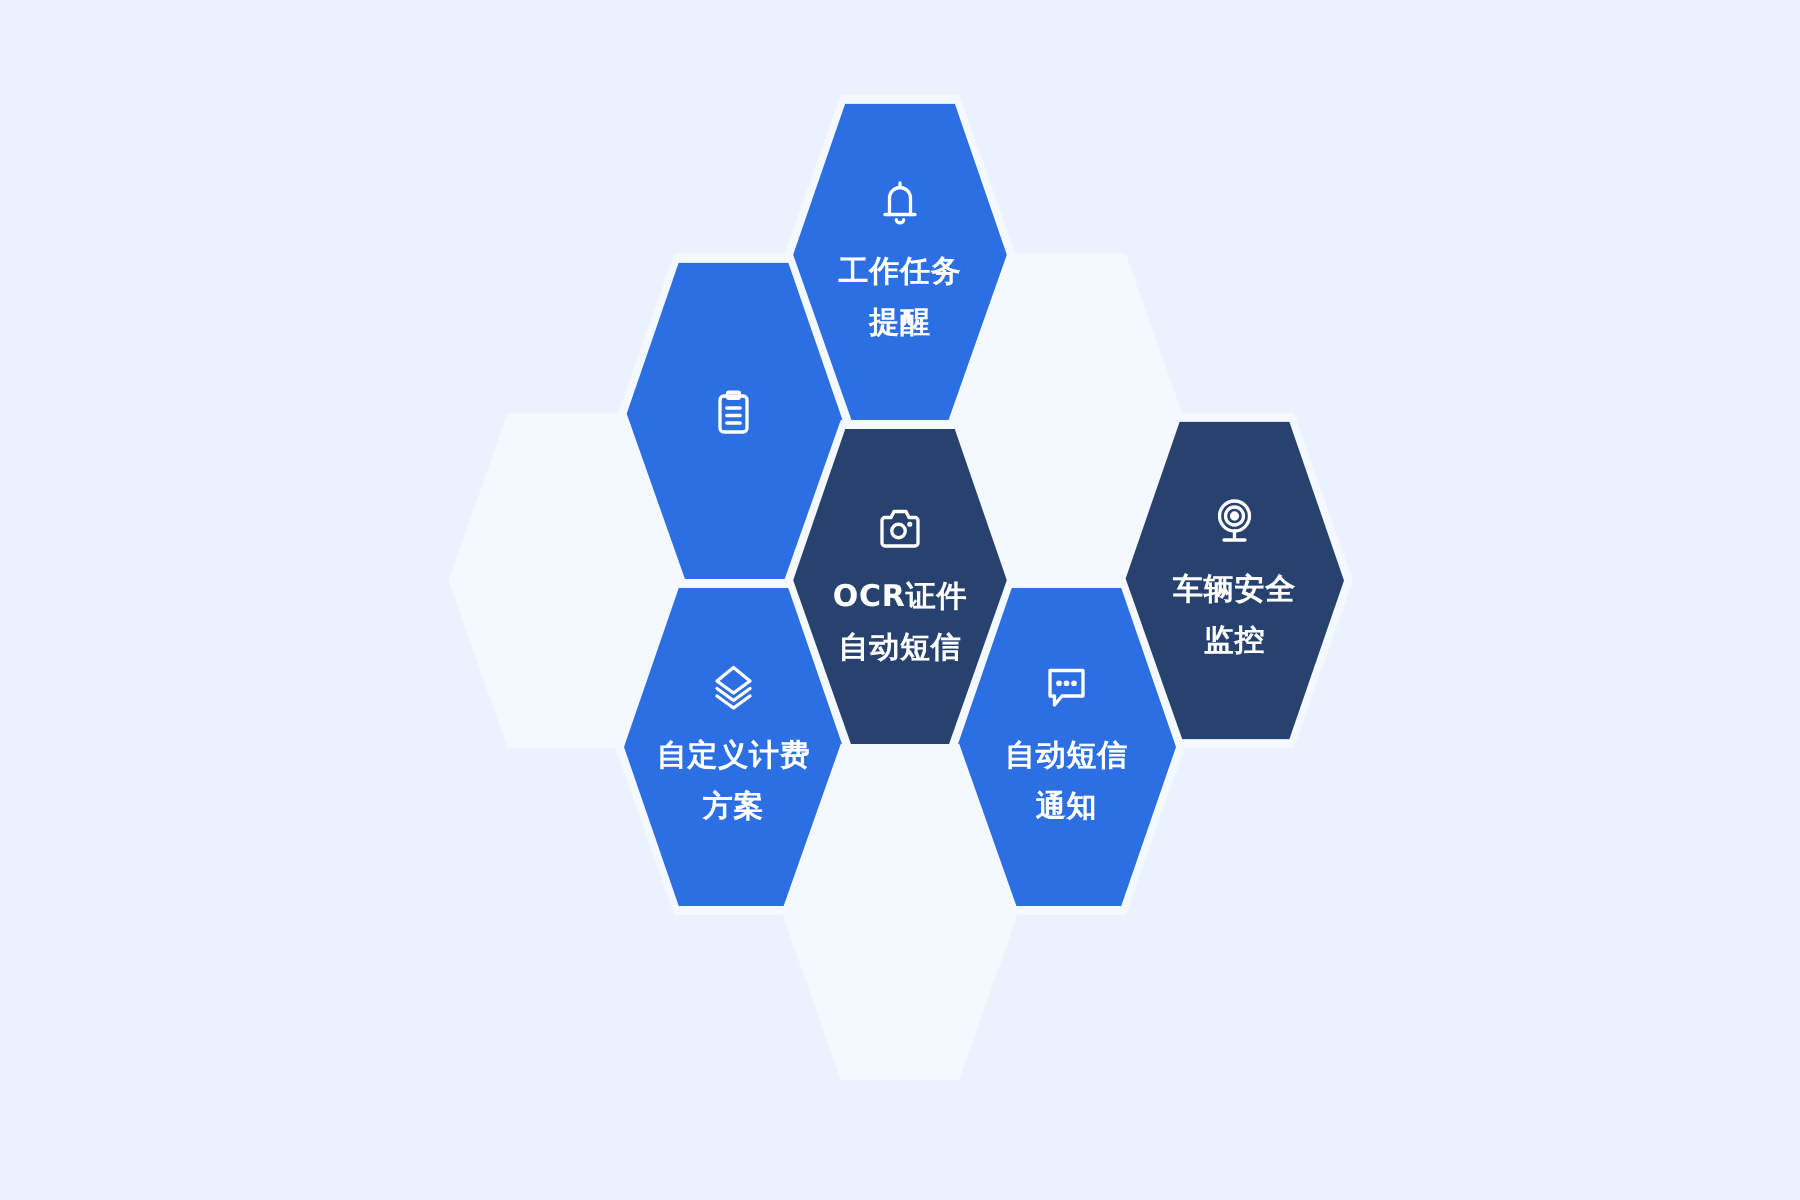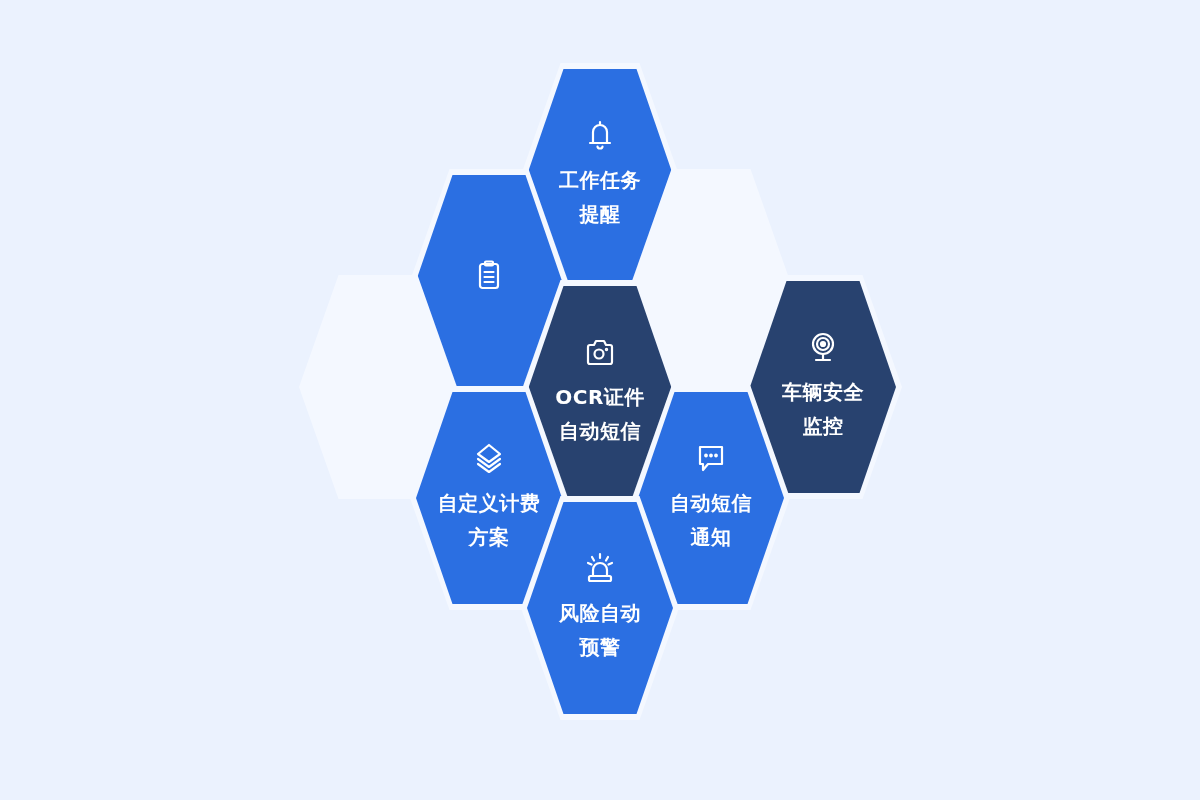--- a/index.html
+++ b/index.html
@@ -118,25 +118,14 @@
         <circle cx="10" cy="13.5" r="0.8" fill="#fff"></circle>
         <circle cx="15" cy="13.5" r="0.8" fill="#fff"></circle>
         <circle cx="20" cy="13.5" r="0.8" fill="#fff"></circle>
       </svg>
     </span>
     <span class="label">自动短信
 通知</span>
   </div>
 
   <div class="hex-bg" style="left:600px;top:608px"></div>
-  <div class="hex blue" style="left:600px;top:608px">
-    <span class="icon">
-      <svg viewBox="0 0 30 32" fill="none" stroke="#fff" stroke-width="2.2" stroke-linejoin="round" stroke-linecap="round">
-        <path d="M15 2 V6 M7 5 L9 8.5 M23 5 L21 8.5 M3 11 L6.5 12.5 M27 11 L23.5 12.5"></path>
-        <path d="M8 24 V18 a7 7 0 0 1 14 0 V24"></path>
-        <rect x="4" y="24" width="22" height="5" rx="1.5"></rect>
-      </svg>
-    </span>
-    <span class="label">风险自动
-预警</span>
-  </div>
 
 </div>
 
 </body></html>

